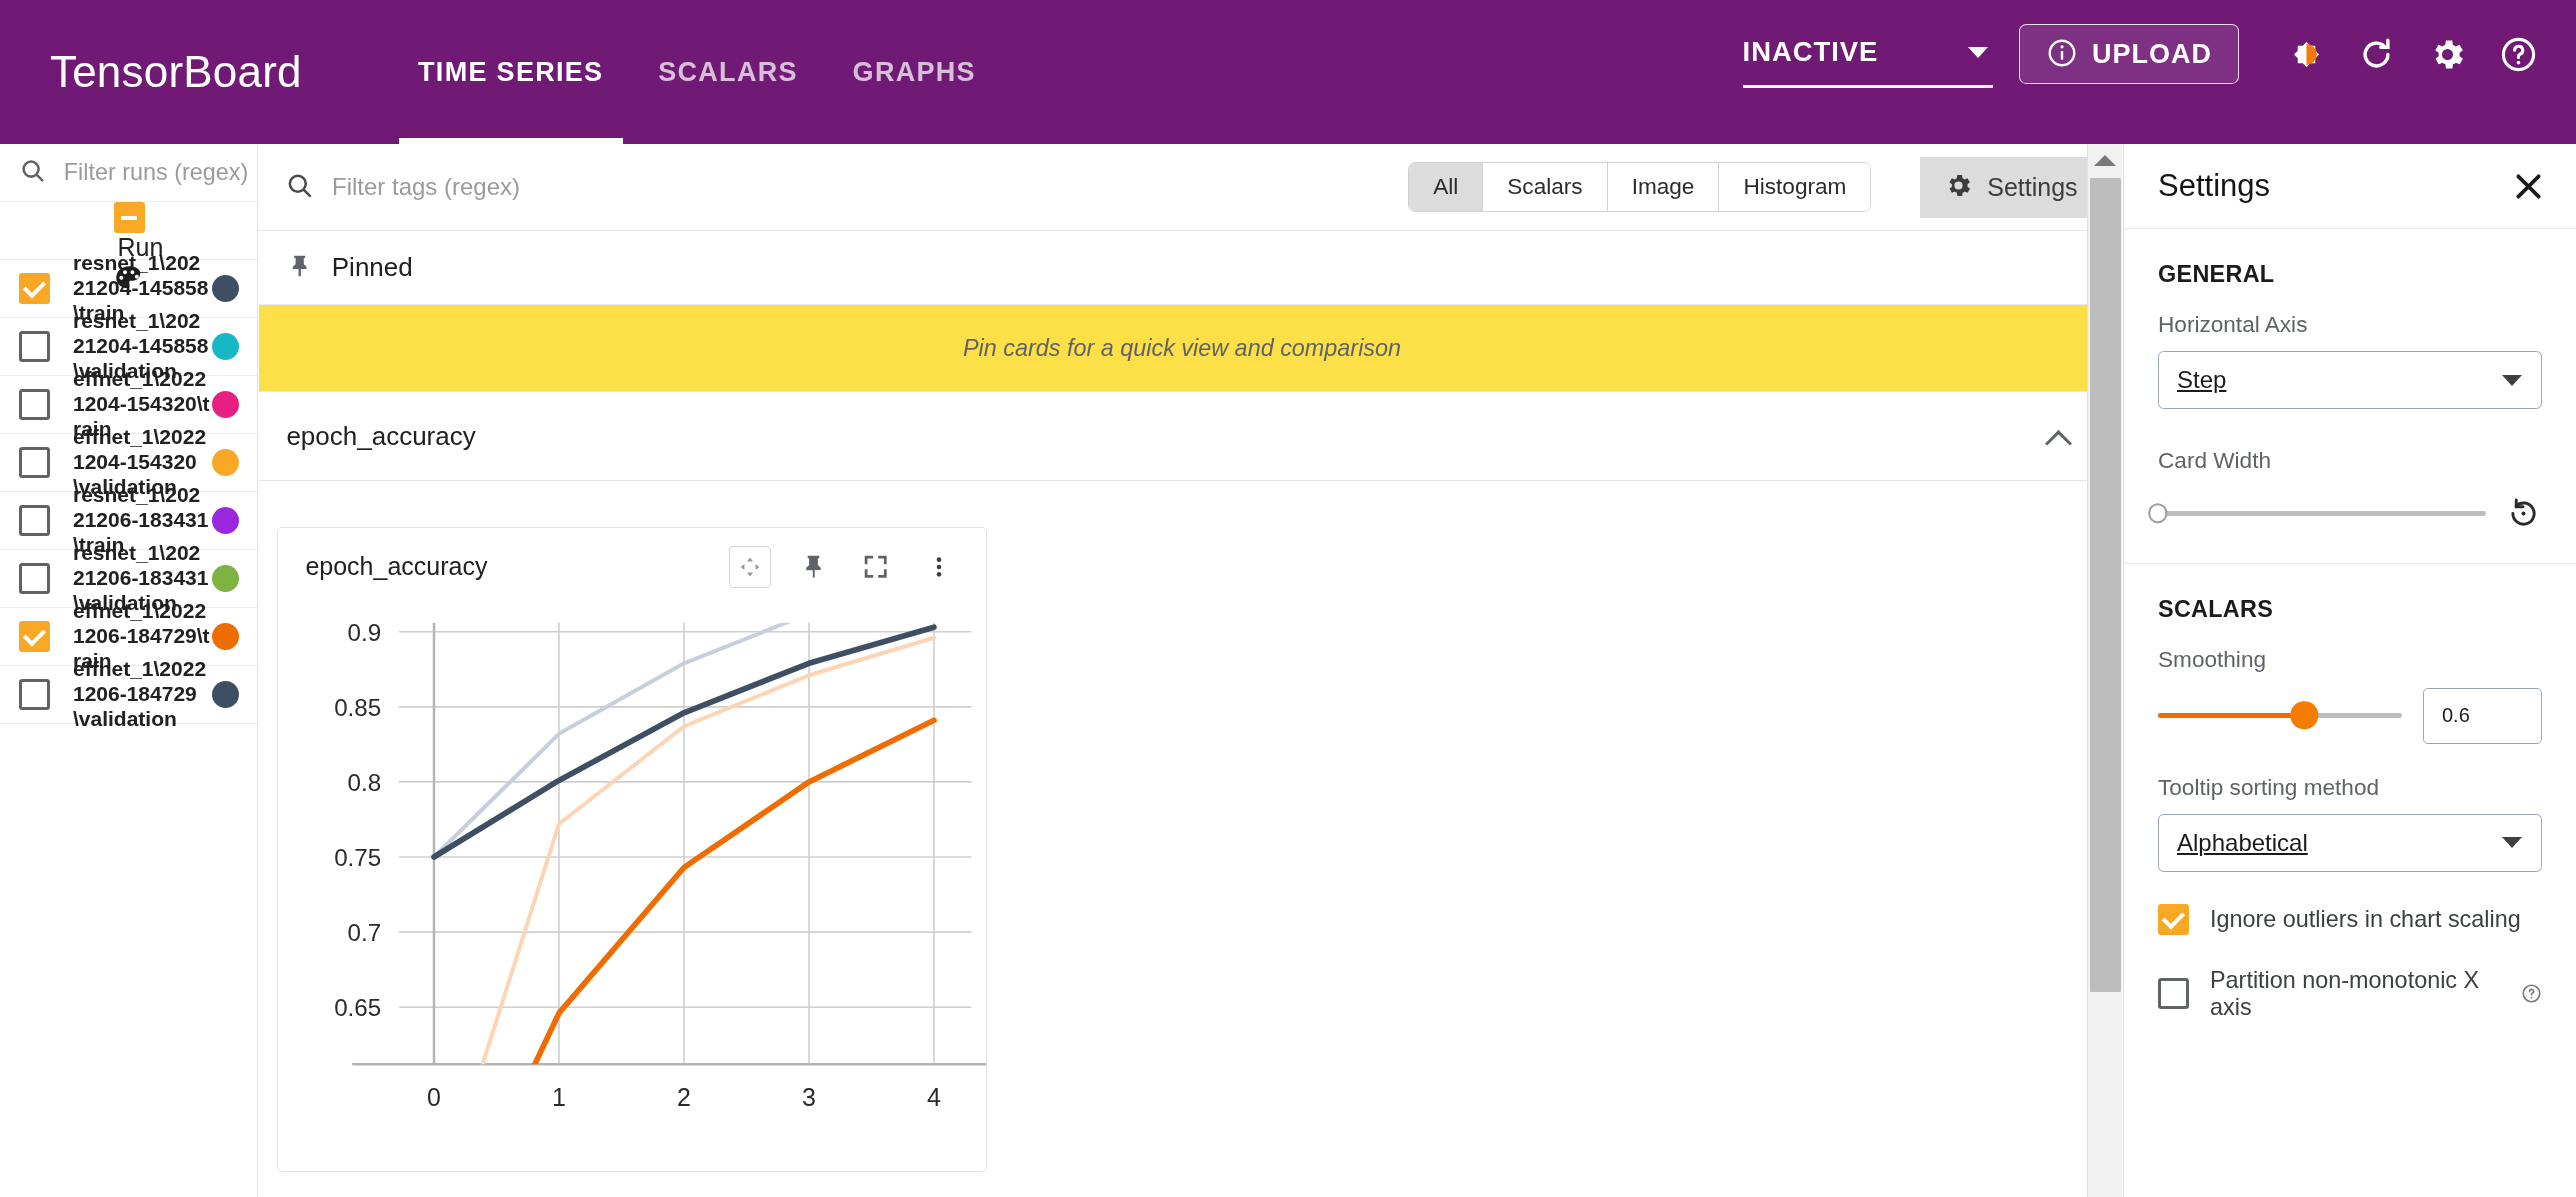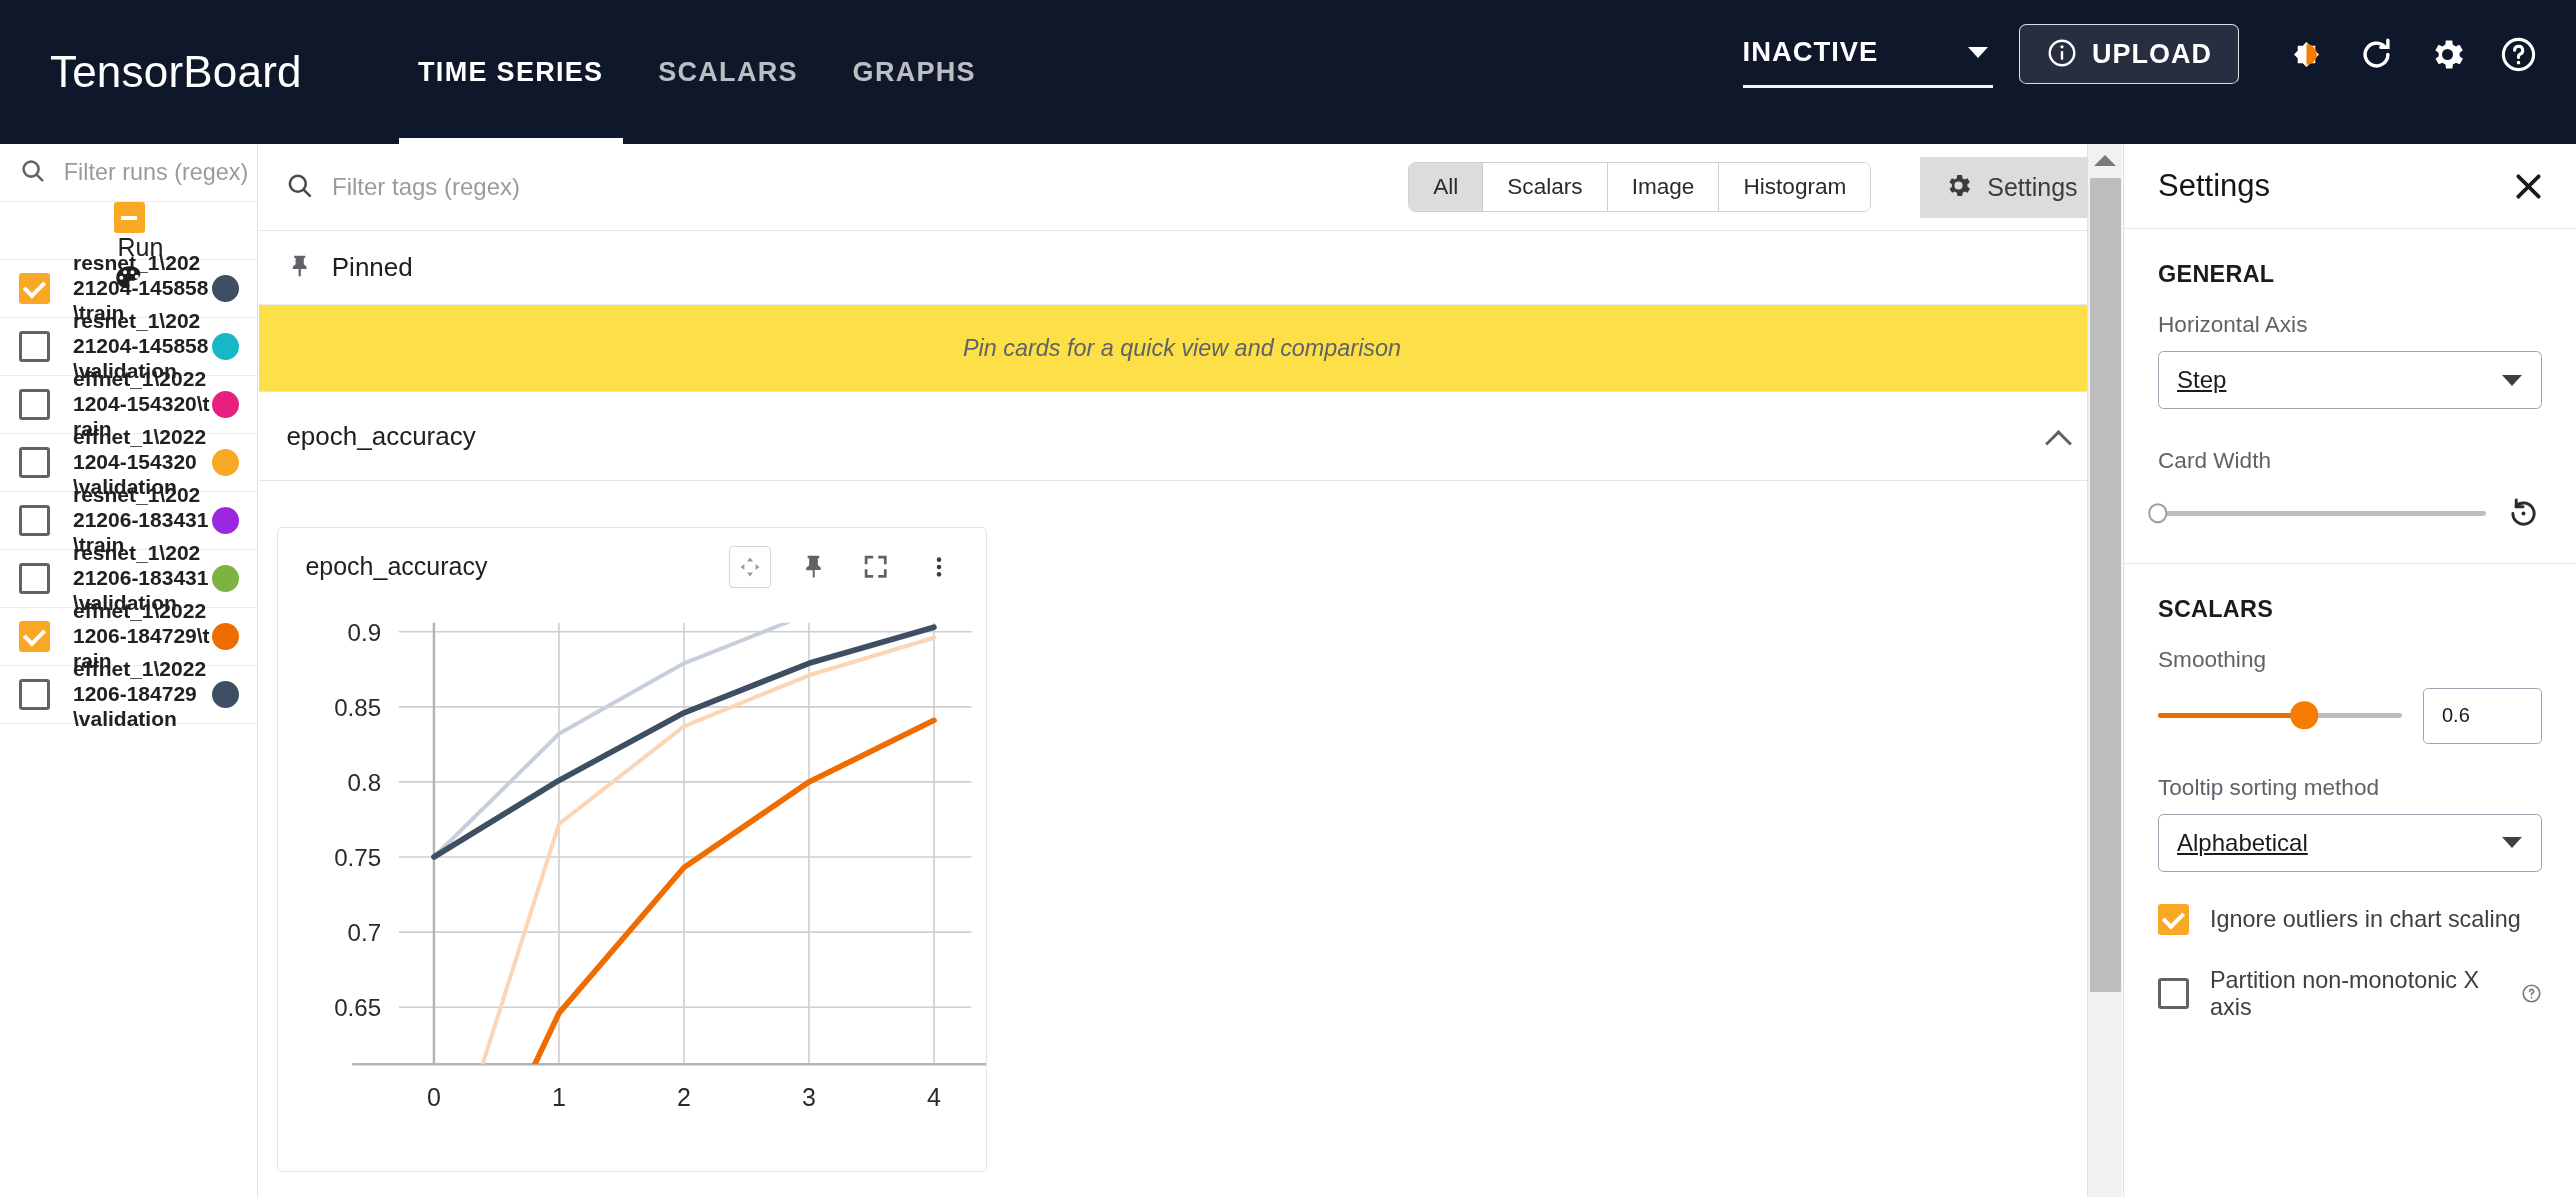--- a/index.html
+++ b/index.html
@@ -6,21 +6,21 @@
   html, body {
     width: 2576px; height: 1197px;
     font-family: "Liberation Sans", sans-serif;
     background: #ffffff;
     overflow: hidden;
   }
 
   
   .topbar {
     position: absolute; left: 0; top: 0; width: 2576px; height: 144px;
-    background: #0f172a;
+    background: #701a75;
     display: flex; align-items: center;
   }
   .brand {
     color: #ffffff; font-size: 44px; font-weight: 400;
     margin-left: 50px; letter-spacing: 0.2px; white-space: nowrap;
   }
   .navtabs { display: flex; align-items: flex-end; height: 144px; margin-left: 89px; }
   .navtab {
     position: relative; height: 144px; display: flex; align-items: center;
     padding: 0 27.4px; font-size: 27px; font-weight: 600; letter-spacing: 1.3px;

